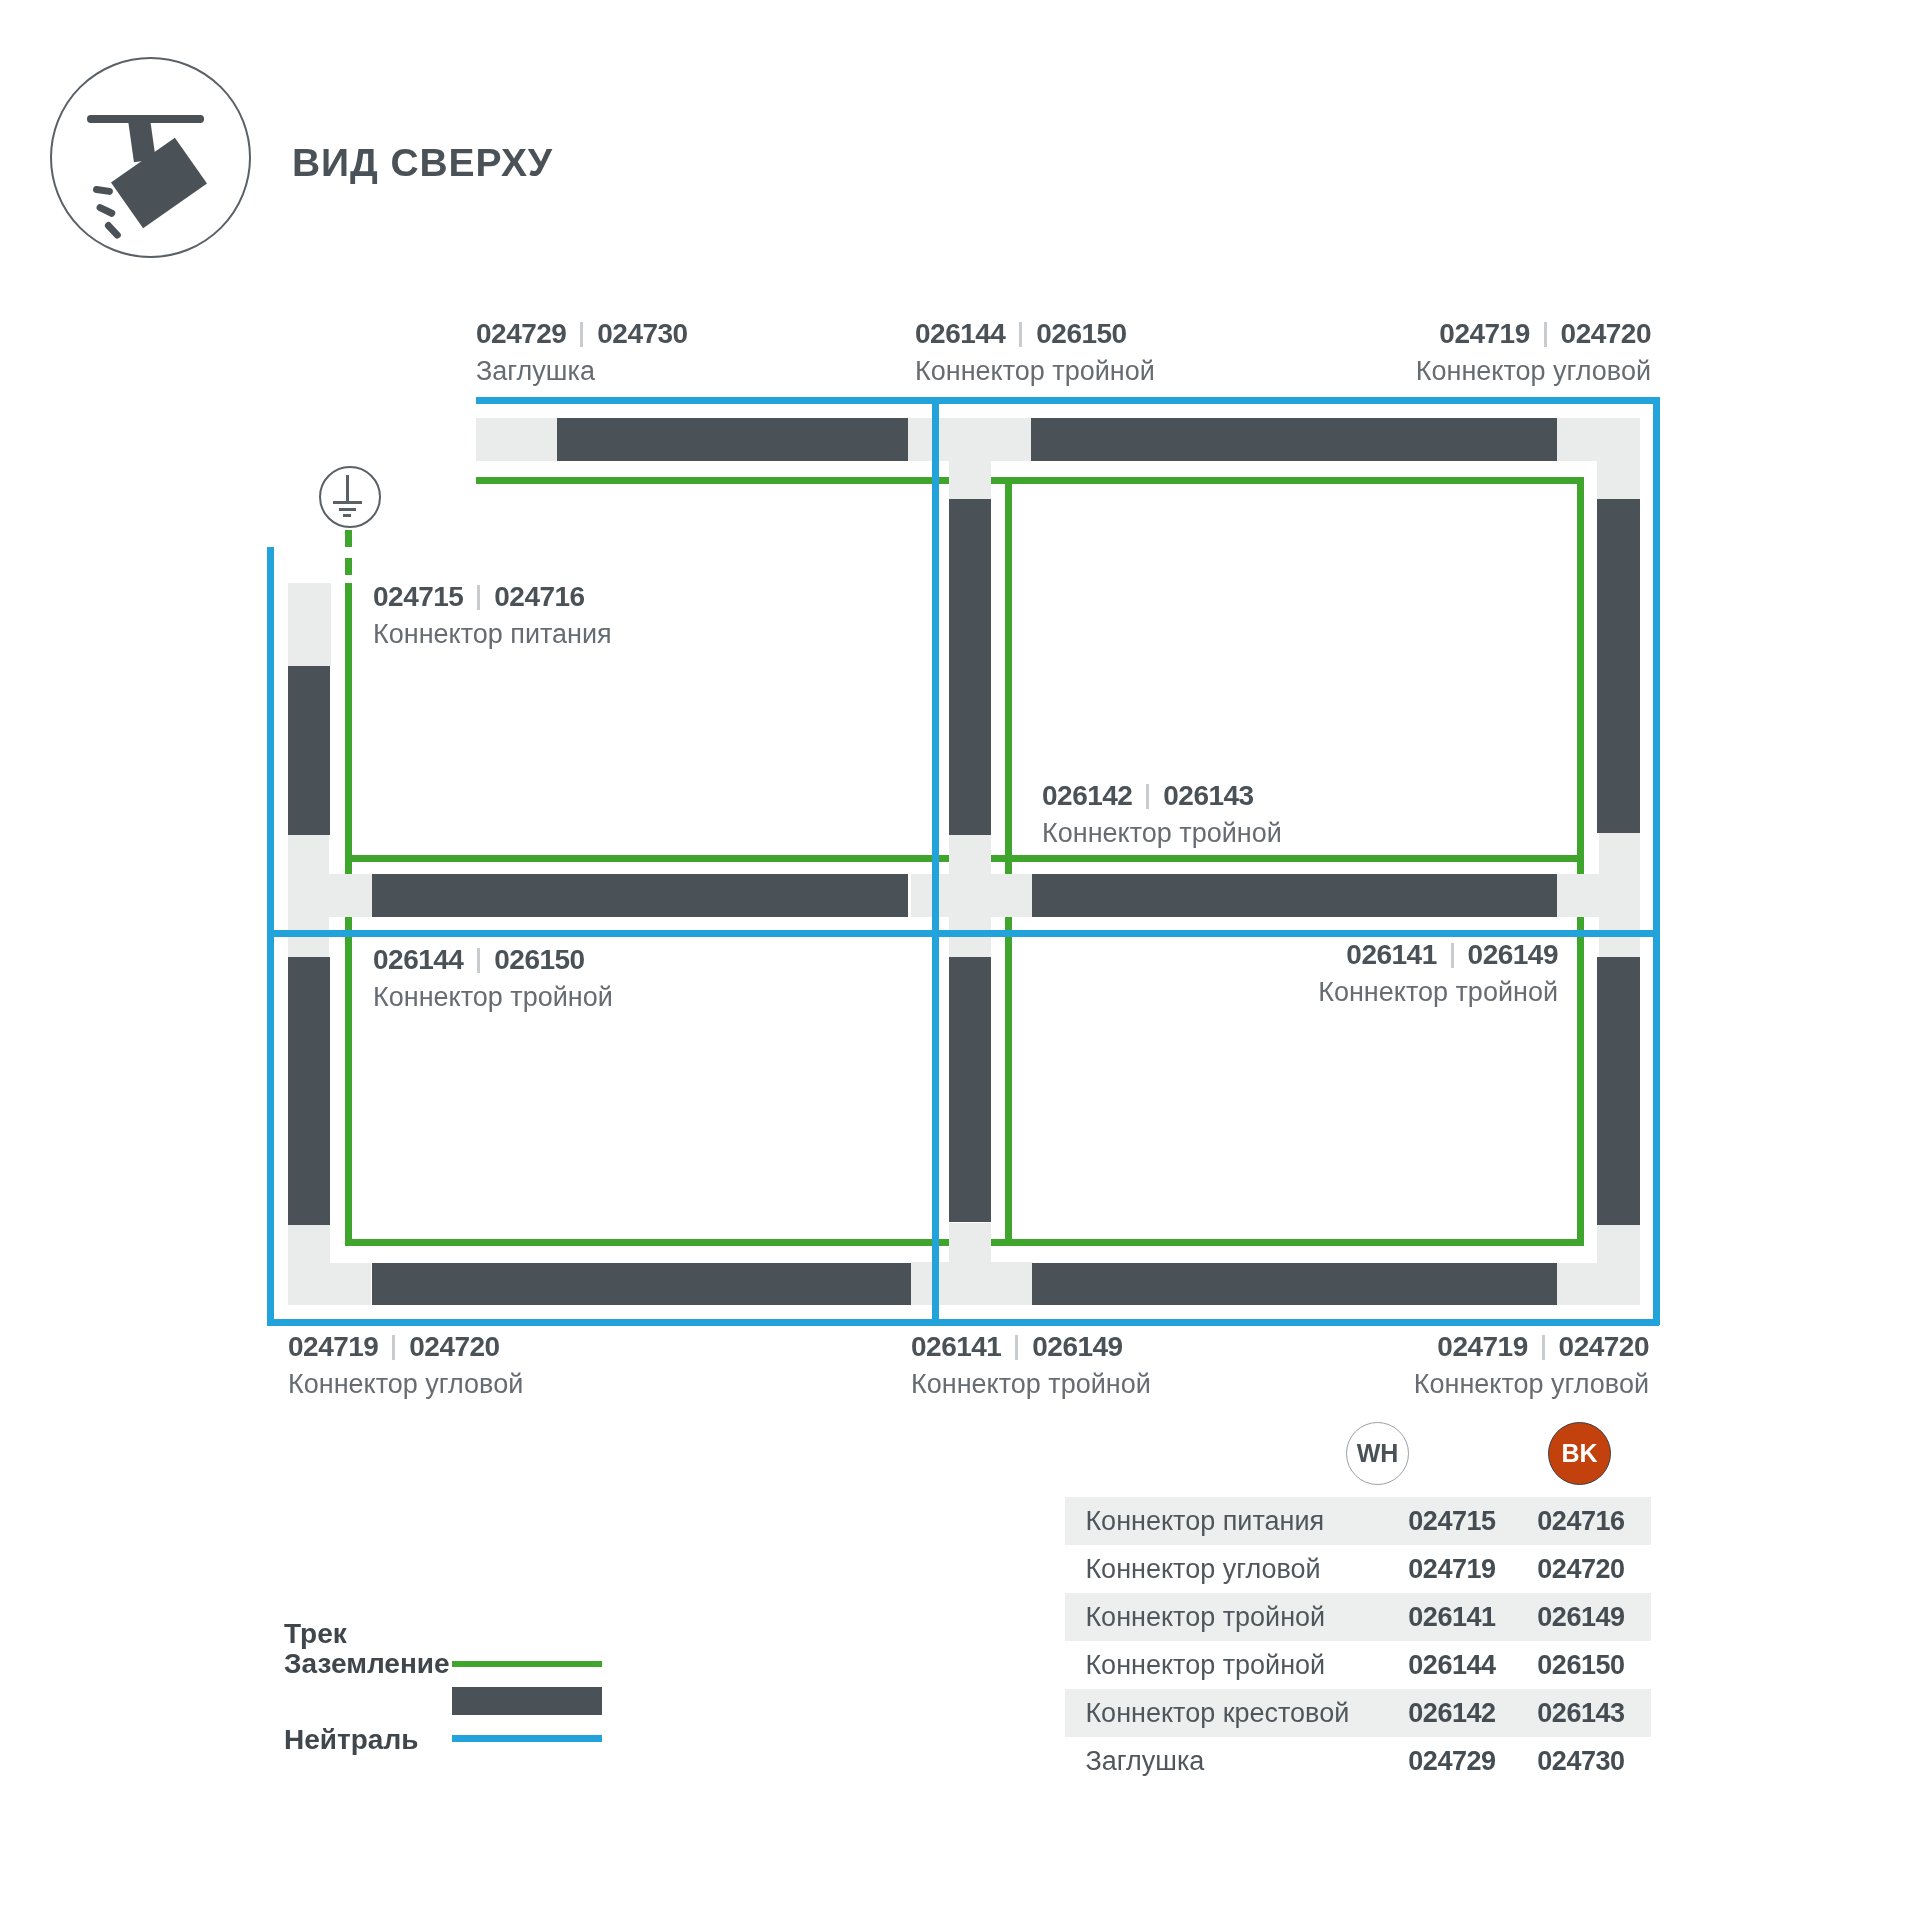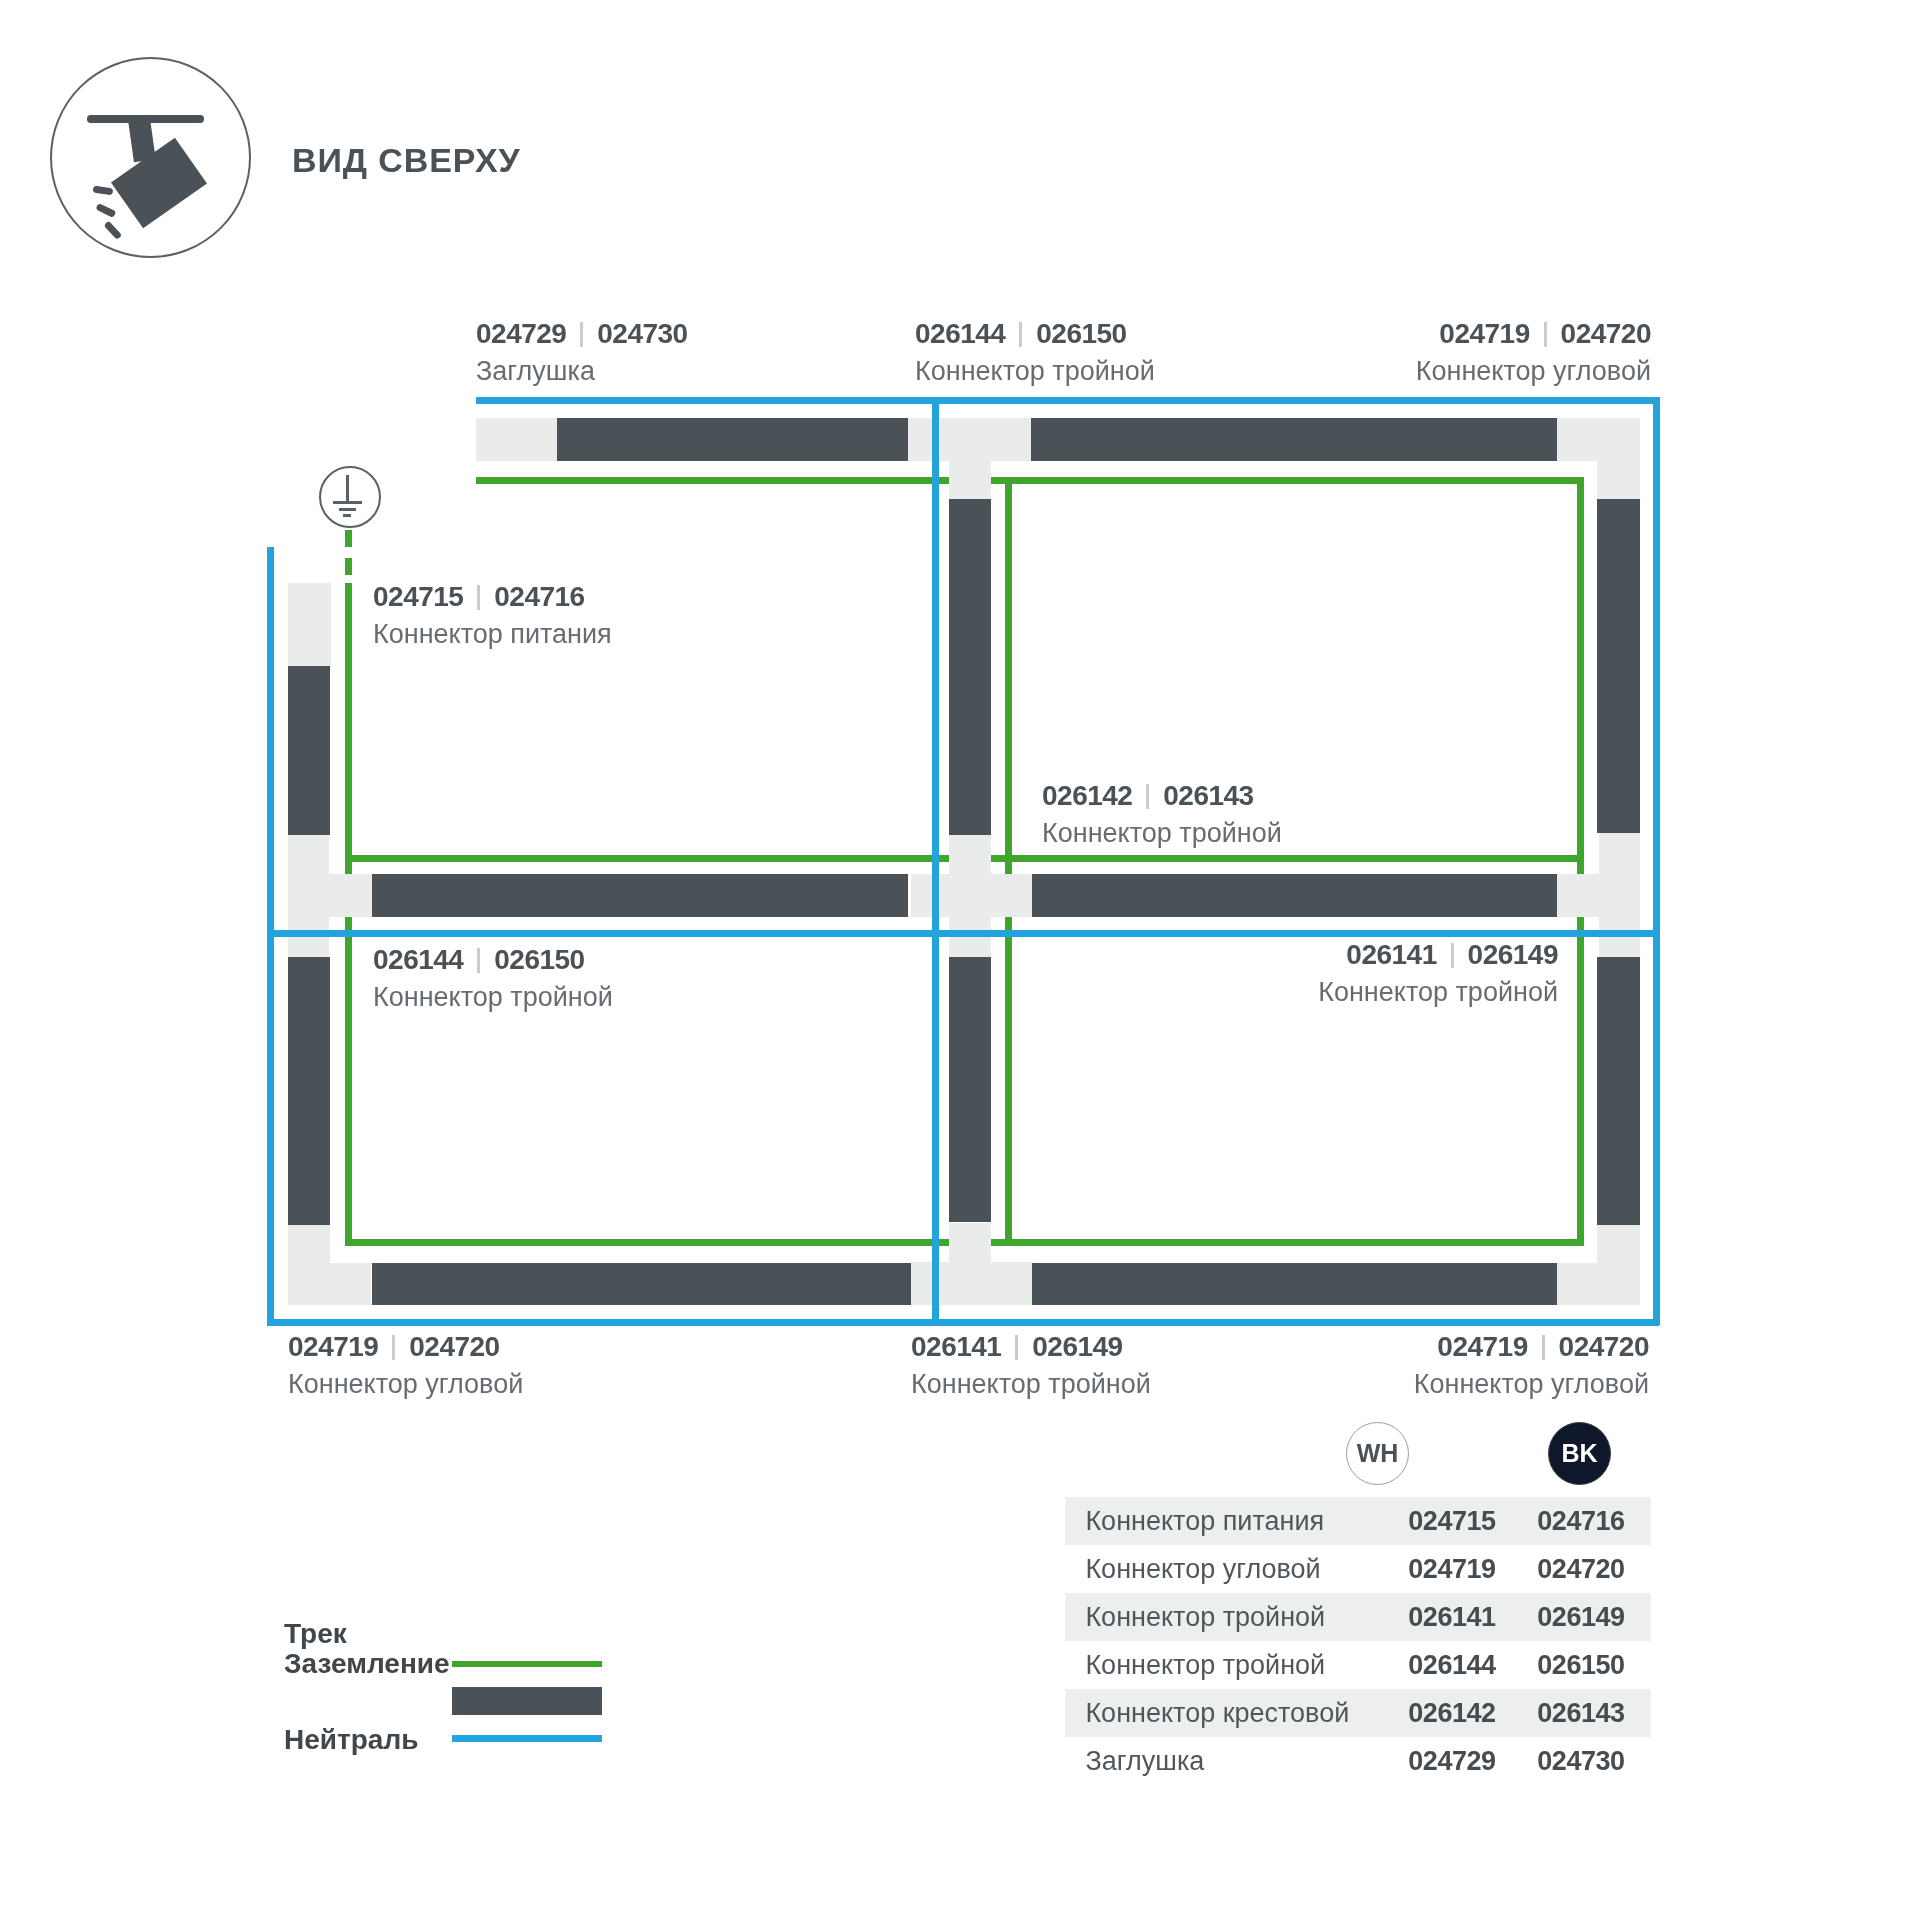--- a/index.html
+++ b/index.html
@@ -3,21 +3,21 @@
 <meta charset="utf-8">
 <style>
   html,body{margin:0;padding:0;background:#ffffff;}
   .stage{position:relative;width:1929px;height:1929px;background:#ffffff;overflow:hidden;
          font-family:"Liberation Sans",sans-serif;}
 
   
   .hdr-circle{position:absolute;left:50px;top:57px;width:197px;height:197px;border:2.8px solid #596066;
               border-radius:50%;}
   .ic{position:absolute;background:#4A5157;}
-  .page-title{position:absolute;left:292px;top:141px;font-size:34px;font-weight:bold;color:#4A5258;
+  .page-title{position:absolute;left:292px;top:141px;font-size:39px;font-weight:bold;color:#4A5258;
               letter-spacing:0.9px;}
 
   
   .gline{position:absolute;background:#3FA52C;z-index:1;}
   .gdash{position:absolute;width:6.5px;z-index:1;
          background:repeating-linear-gradient(180deg,#3FA52C 0 16.7px,transparent 16.7px 28px);}
   .conn{position:absolute;background:#EAECEC;z-index:2;}
   .track{position:absolute;background:#4A5157;z-index:3;}
   .bline{position:absolute;background:#23A3DC;z-index:4;}
 
@@ -36,21 +36,21 @@
   .lbl.r .lname{text-align:right;}
 
   
   .leg-label{position:absolute;font-size:28px;font-weight:bold;color:#3F464C;line-height:1;}
   .leg-swatch{position:absolute;}
 
   
   .badge{position:absolute;width:61px;height:61px;border-radius:50%;display:flex;align-items:center;
          justify-content:center;font-size:25px;font-weight:bold;z-index:6;}
   .badge.wh{background:#ffffff;border:1.9px solid #9AA0A3;color:#4A5258;}
-  .badge.bk{background:#0f172a;border:1.9px solid #3A4145;color:#ffffff;}
+  .badge.bk{background:#c2410c;border:1.9px solid #3A4145;color:#ffffff;}
   .tbl{position:absolute;left:1065px;top:1497px;width:586px;z-index:6;}
   .trow{display:flex;align-items:center;height:48px;padding-right:5.6px;box-sizing:border-box;}
   .trow.odd{background:#EDEFEF;}
   .tname{flex:1;padding-left:20.4px;font-size:27px;color:#50575C;}
   .tnum{width:129px;text-align:center;font-size:27px;font-weight:bold;color:#454C52;
         letter-spacing:-0.5px;}
 </style>
 </head>
 <body>
 

